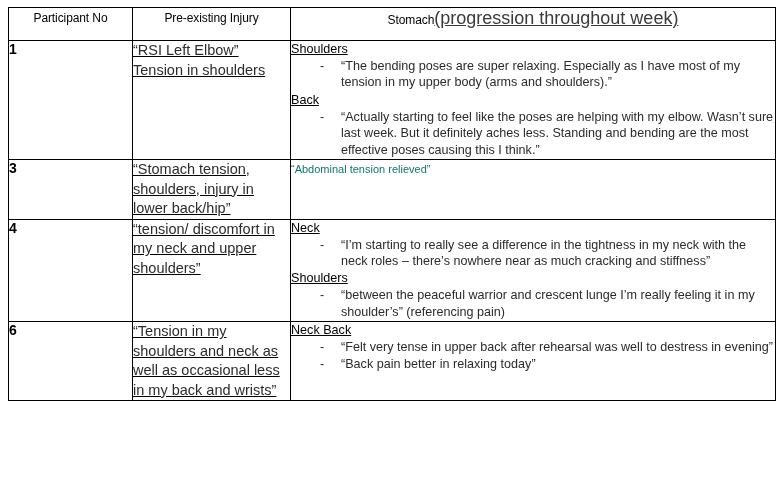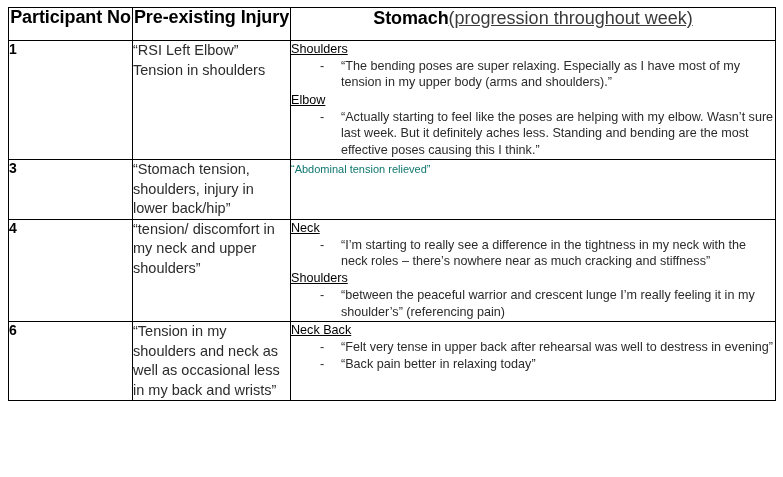--- a/index.html
+++ b/index.html
@@ -39,43 +39,43 @@
   col.c1 { width: 124px; }
   col.c2 { width: 158px; }
   col.c3 { width: 485px; }
 
   
   .hdr-cell {
     height: 32px;
     padding: 5px 7px 5px 7px;
   }
   .hdr-strong {
-    font-weight: bold;
-    font-size: 18px;
+    font-weight: normal;
+    font-size: 12px;
     line-height: 18px;
     letter-spacing: -0.1px;
     white-space: nowrap;
   }
   .hdr-note {
     font-weight: normal;
     font-size: 18px;
     color: #3a3a3a;
     text-decoration: underline;
   }
 
   
   .pno-cell { padding: 8px 7px 6px 7px; }
   .pno {
     font-weight: bold;
     font-size: 14px;
     line-height: 16px;
   }
 
   
-  .injury-cell { padding: 7px 6px 6px 7px; }
+  .injury-cell { padding: 7px 6px 6px 7px; text-decoration: underline; }
   .injury-text {
     font-size: 14.5px;
     line-height: 19.5px;
     color: #2b2b2b;
   }
 
   
   .comments-cell { padding: 7px 8px 6px 8px; }
   .cmt-plain {
     font-size: 11px;
@@ -147,21 +147,21 @@
           <div class="injury-text">“RSI Left Elbow” Tension in shoulders</div>
         </td>
         <td class="comments-cell">
           <div class="blk">
             <div class="cmt-heading">Shoulders</div>
             <ul class="cmt-list">
               <li><span class="dash">-</span><span>“The bending poses are super relaxing. Especially as I have most of my tension in my upper body (arms and shoulders).”</span></li>
             </ul>
           </div>
           <div class="blk">
-            <div class="cmt-heading">Elbow</div>
+            <div class="cmt-heading">Back</div>
             <ul class="cmt-list">
               <li><span class="dash">-</span><span>“Actually starting to feel like the poses are helping with my elbow. Wasn’t sure last week. But it definitely aches less. Standing and bending are the most effective poses causing this I think.”</span></li>
             </ul>
           </div>
         </td>
       </tr>
 
       <tr>
         <td class="pno-cell">
           <div class="pno">3</div>

